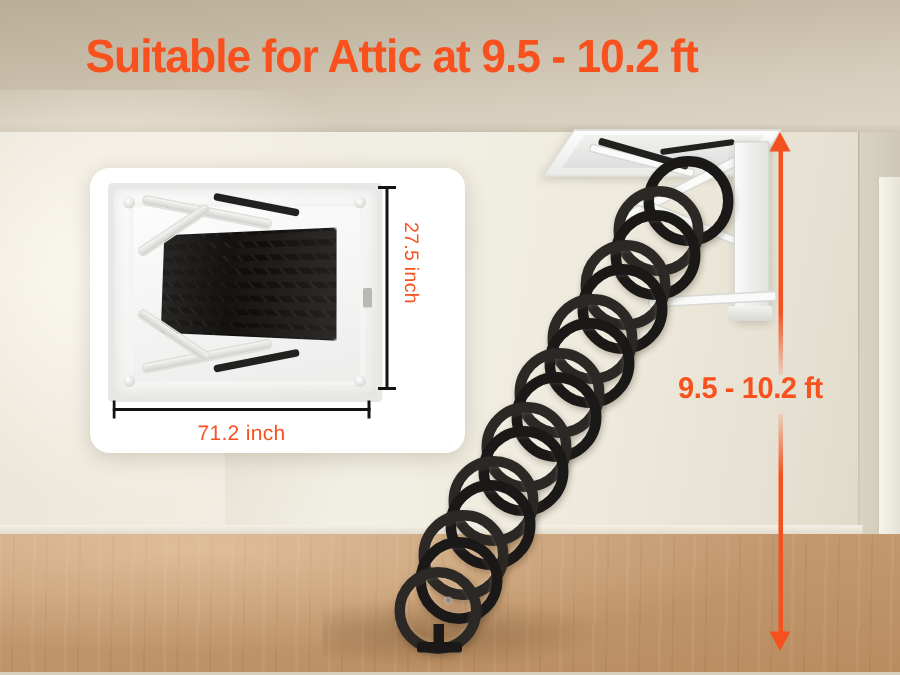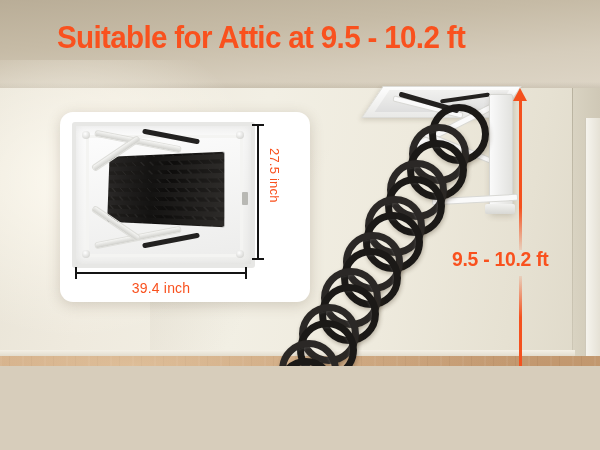--- a/index.html
+++ b/index.html
@@ -1,21 +1,21 @@
 <!DOCTYPE html>
 <html><head>
 <meta charset="utf-8">
 <style>
   html,body{margin:0;padding:0;}
   body{
     width:600px;height:450px;overflow:hidden;
     font-family:"Liberation Sans", sans-serif;
     background:#d7cdbb;
   }
-  .scene{position:relative;width:600px;height:366px;overflow:hidden;}
+  .scene{position:relative;width:600px;height:448px;overflow:hidden;}
 
   
   .ceiling{
     position:absolute;left:0;top:0;width:600px;height:92px;
     background:linear-gradient(175deg,#b9ad97 0%,#c6bba6 35%,#d6cdbc 70%,#ded6c7 100%);
   }
   .ceiling:after{
     content:"";position:absolute;left:0;bottom:0;width:100%;height:10px;
     background:linear-gradient(180deg,rgba(175,165,145,0),rgba(150,140,120,.35));
   }
@@ -353,21 +353,21 @@
     </div>
 
     <div class="dim-v"></div>
     <div class="dim-v-cap" style="top:12px;"></div>
     <div class="dim-v-cap" style="top:146px;"></div>
     <div class="dim-v-label">27.5 inch</div>
 
     <div class="dim-h"></div>
     <div class="dim-h-cap" style="left:15px;"></div>
     <div class="dim-h-cap" style="left:185px;"></div>
-    <div class="dim-h-label">39.4 inch</div>
+    <div class="dim-h-label">71.2 inch</div>
   </div>
 
   <div class="arrow-wrap">
     <div class="arrow-head ah-up"></div>
     <div class="arrow-line-top"></div>
     <div class="arrow-line-bot"></div>
     <div class="arrow-head ah-down"></div>
   </div>
   <div class="height-label">9.5 - 10.2 ft</div>
 

